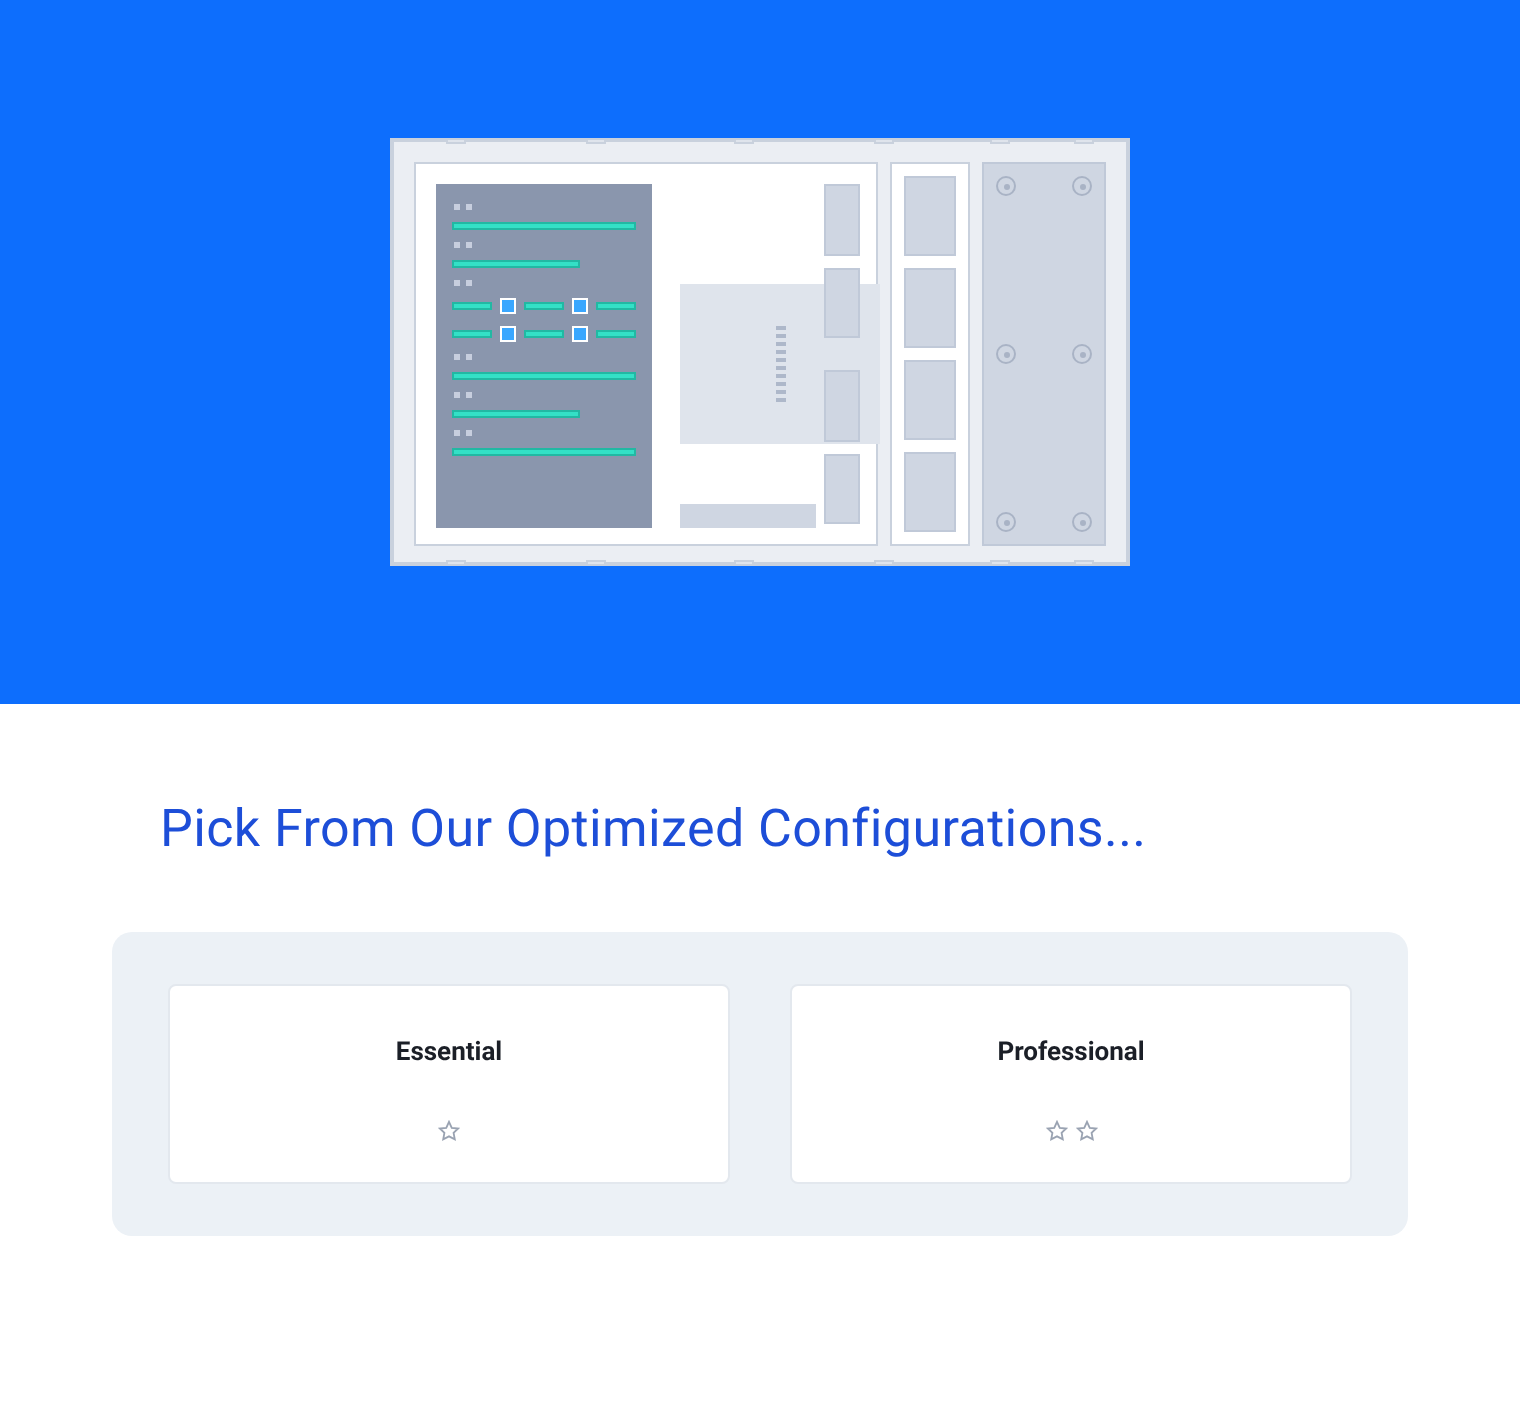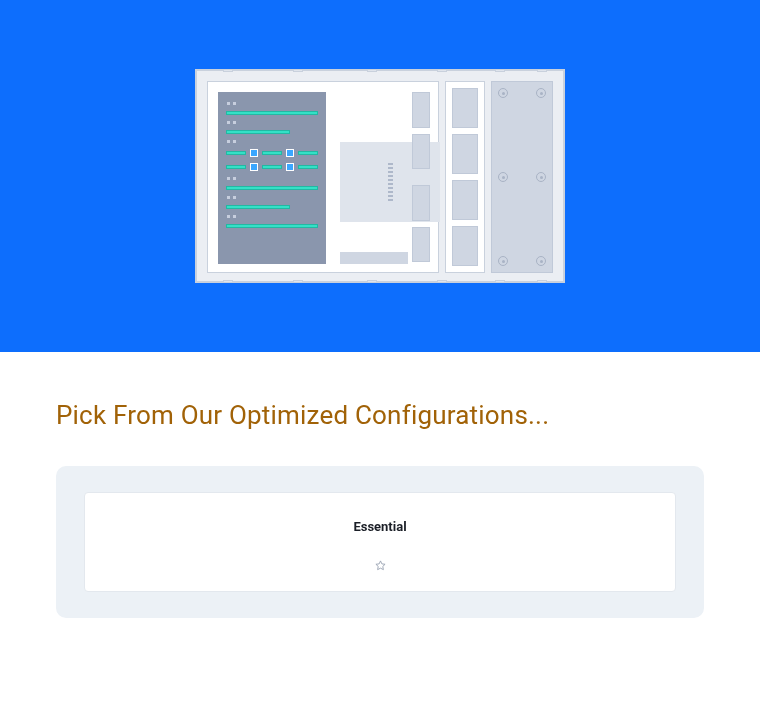--- a/index.html
+++ b/index.html
@@ -183,22 +183,23 @@
   .sc-bl { bottom: 6px; left: 6px; }
   .sc-br { bottom: 6px; right: 6px; }
 
   
   .section {
     padding: 48px 56px 0 56px;
   }
   .heading {
     font-size: 26px;
     font-weight: 400;
-    color: #a16207;
+    color: #1d4ed8;
     letter-spacing: 0.2px;
+    margin-left: 24px;
   }
   .plans {
     margin-top: 36px;
     background: #ecf1f6;
     border-radius: 10px;
     padding: 26px 28px;
     display: flex;
     gap: 30px;
     justify-content: space-between;
   }
@@ -338,16 +339,27 @@
 
     <div class="plan">
       <div class="plan-title">Essential</div>
       <div class="stars">
           <svg class="star" viewBox="0 0 24 24" fill="none" stroke="currentColor" stroke-width="2">
             <polygon points="12 2 15 8.5 22 9.3 17 14 18.3 21 12 17.8 5.7 21 7 14 2 9.3 9 8.5 12 2"></polygon>
           </svg>
         </div>
     </div>
 
+    <div class="plan">
+      <div class="plan-title">Professional</div>
+      <div class="stars">
+          <svg class="star" viewBox="0 0 24 24" fill="none" stroke="currentColor" stroke-width="2">
+            <polygon points="12 2 15 8.5 22 9.3 17 14 18.3 21 12 17.8 5.7 21 7 14 2 9.3 9 8.5 12 2"></polygon>
+          </svg>
+          <svg class="star" viewBox="0 0 24 24" fill="none" stroke="currentColor" stroke-width="2">
+            <polygon points="12 2 15 8.5 22 9.3 17 14 18.3 21 12 17.8 5.7 21 7 14 2 9.3 9 8.5 12 2"></polygon>
+          </svg>
+        </div>
+    </div>
 
 
   </div>
 </div>
 
 </body></html>

